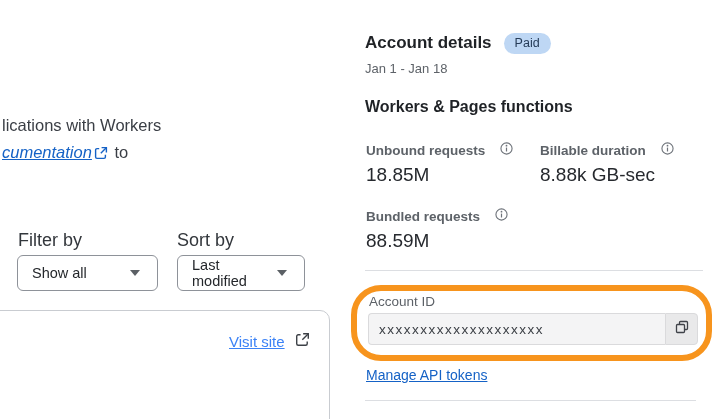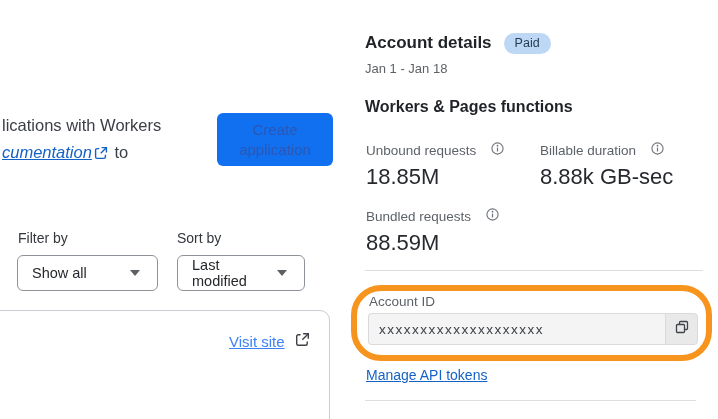--- a/index.html
+++ b/index.html
@@ -17,21 +17,21 @@
   .intro a { color:#1562C6; text-decoration:underline; cursor:pointer;font-style:italic; }
   .ext-icon { display:inline-block; vertical-align:-2px; margin:0 2px; }
   .create-btn {
     position:absolute; left:217px; top:113px; width:116px; height:53px;
     background:#1170F0; color:#2B57B4; border:none; border-radius:6px;
     font-family:"Liberation Sans", sans-serif;
     font-size:15px; line-height:20px; text-align:center; cursor:pointer;
     padding:6px 10px;
   }
   .field-label {
-    position:absolute; font-size:14px; color:#33373c;
+    position:absolute; font-size:18px; color:#33373c;
   }
   .select {
     position:absolute; height:36px; background:#fff;
     border:1px solid #8E9299; border-radius:6px;
     display:flex; align-items:center; justify-content:space-between;
     padding:0 17px 0 14px; font-size:14.5px; color:#24272b; cursor:pointer;
   }
   .chevron {
     width:0; height:0; border-left:5px solid transparent;
     border-right:5px solid transparent; border-top:6px solid #5b6065;
@@ -48,22 +48,22 @@
   
   .acct-title-row { position:absolute; left:365px; top:33px; display:flex; align-items:center; gap:12px; }
   .acct-title { font-size:17px; font-weight:bold; color:#1f2226; }
   .badge {
     background:#BED7F4; color:#263C58; font-size:12.5px;
     padding:4px 11px; border-radius:12px; line-height:1;
   }
   .date-range { position:absolute; left:365px; top:61px; font-size:13px; color:#5d6268; }
   .section-title { position:absolute; left:365px; top:98px; font-size:16px; font-weight:bold; color:#1f2226; }
   .stat { position:absolute; }
-  .stat .lbl { font-size:13.5px; color:#5d6268; display:flex; align-items:center; gap:15px; }
-  .stat .val { font-size:22px; color:#26292e; margin-top:6px; }
+  .stat .lbl { font-size:13.5px; color:#5d6268; display:flex; align-items:center; gap:15px;font-weight:bold; }
+  .stat .val { font-size:19px; color:#26292e; margin-top:6px; }
   .divider { position:absolute; height:1px; background:#dcdee2; }
   .annotation {
     position:absolute; left:351px; top:285px; width:361px; height:76px;
     border:6px solid #F7941D; border-radius:30px; pointer-events:none;
   }
   .acct-id-label { position:absolute; left:369px; top:294px; font-size:13.5px; color:#5d6268; }
   .id-group { position:absolute; left:368px; top:313px; width:330px; height:32px; display:flex;border-radius:13px; }
   .id-input {
     flex:1; min-width:0; background:#F4F4F5; border:1px solid #DADADC; border-right:none;
     border-radius:4px 0 0 4px; padding:0 10px; font-family:"Liberation Sans", sans-serif;
@@ -84,21 +84,20 @@
   <div class="intro">
     <span>lications with Workers</span><br>
     <a>cumentation</a><span class="ext-icon"><svg width="14" height="14" viewBox="0 0 14 14" fill="none">
           <path d="M5.2 2.6H3a1.4 1.4 0 0 0-1.4 1.4V11A1.4 1.4 0 0 0 3 12.4h7a1.4 1.4 0 0 0 1.4-1.4V8.8" stroke="#1562C6" stroke-width="1.4"></path>
           <path d="M7.6 1.6h4.8v4.8" stroke="#1562C6" stroke-width="1.4"></path>
           <path d="M12 2 6.8 7.2" stroke="#1562C6" stroke-width="1.4"></path>
         </svg></span>
     <span>to</span>
   </div>
 
-  <button class="create-btn">Create application</button>
 
   <div class="field-label" style="left:18px; top:230px;">Filter by</div>
   <div class="select" style="left:17px; top:255px; width:141px;">
     <span>Show all</span>
     <span class="chevron"></span>
   </div>
 
   <div class="field-label" style="left:177px; top:230px;">Sort by</div>
   <div class="select" style="left:177px; top:255px; width:128px;">
     <span>Last modified</span>

